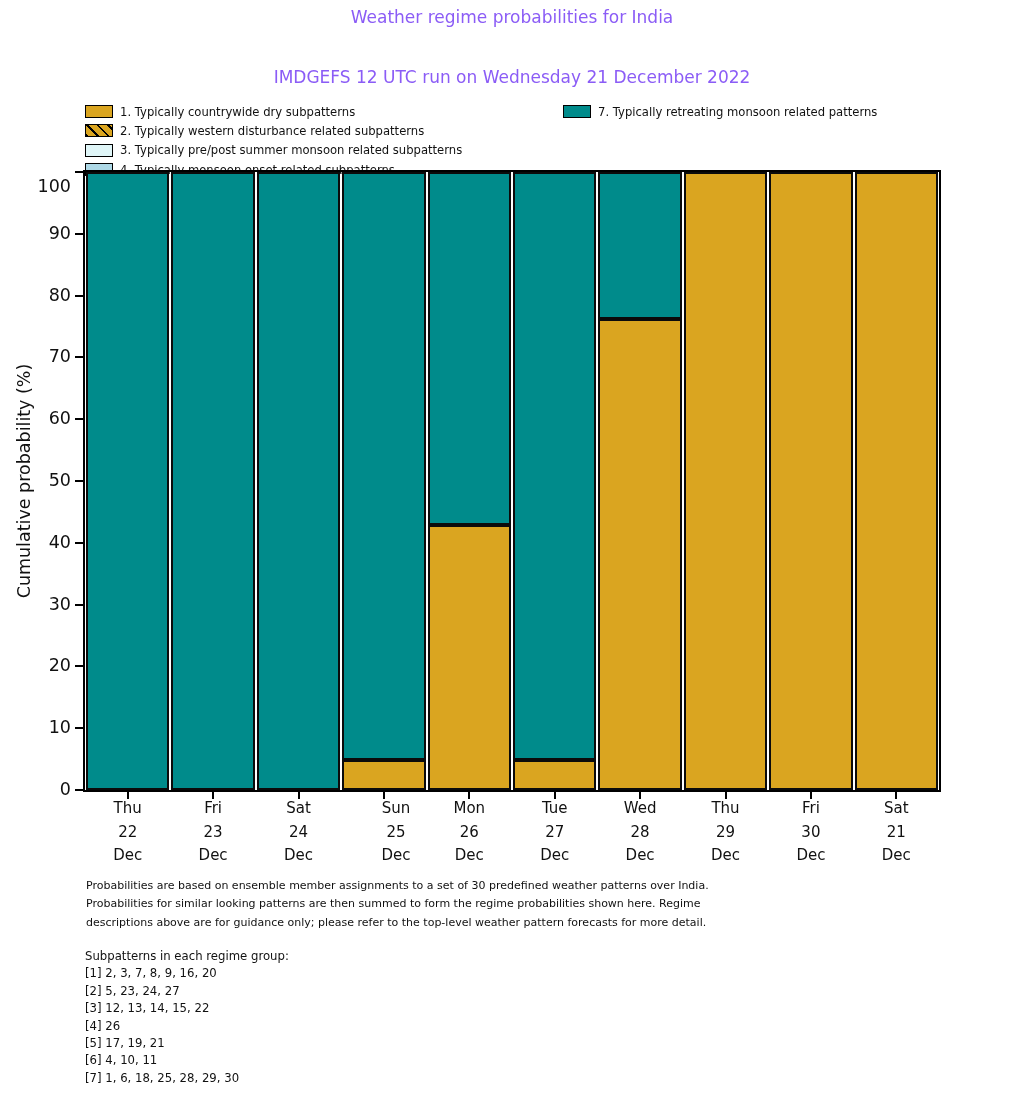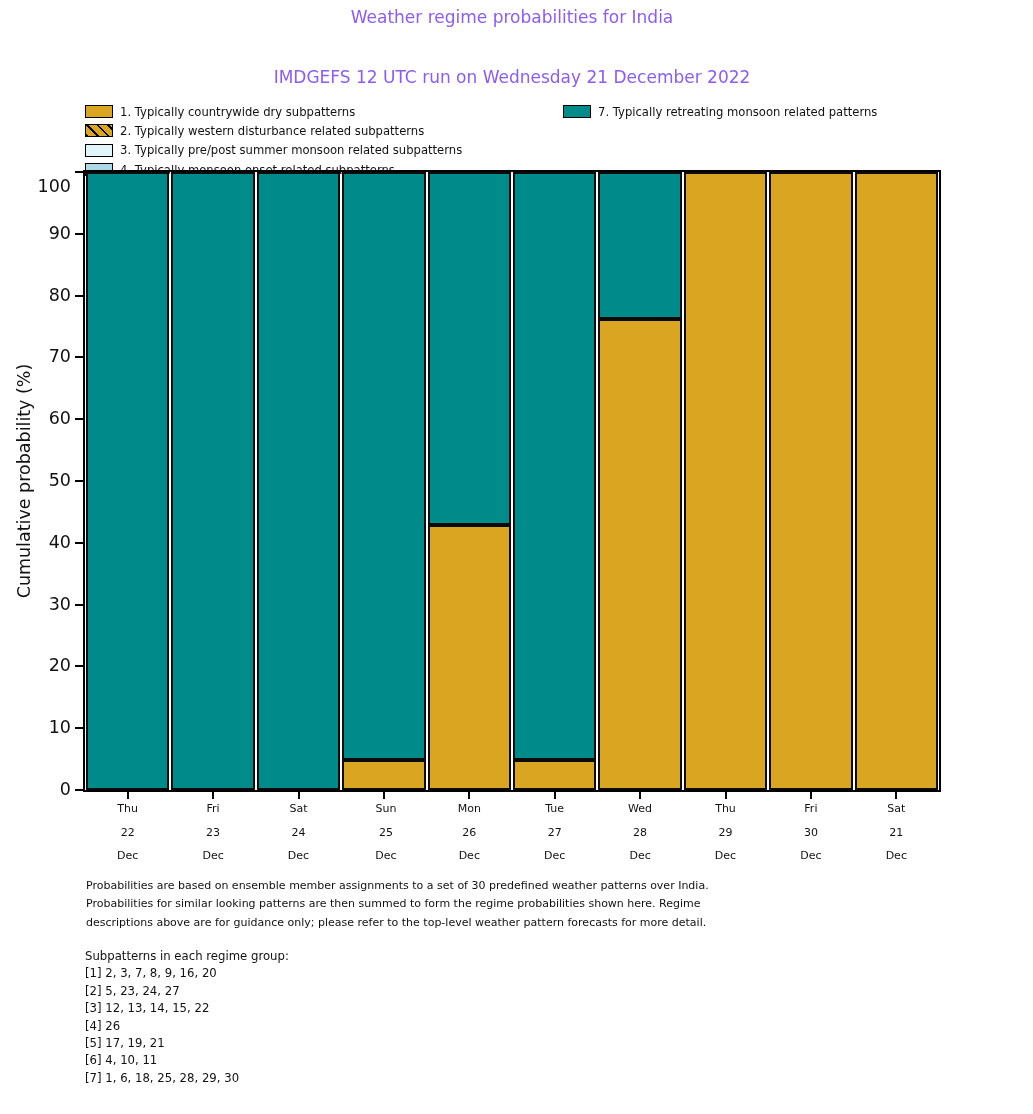--- a/index.html
+++ b/index.html
@@ -23,21 +23,21 @@
   .plot-frame { position:absolute; left:83px; top:170px; width:858px; height:622px;
     border:2px solid #000; box-sizing:border-box; }
   .plot-area { position:absolute; left:85px; top:172px; width:854px; height:618px; }
   .bar-seg { position:absolute; border:2px solid #0b0b0b; box-sizing:border-box; }
 
   .y-tick { position:absolute; width:8px; height:2px; background:#000; left:75px; }
   .y-tick-label { position:absolute; left:12px; width:59px; text-align:right;
     font-size:17.5px; color:#111; }
   .x-tick { position:absolute; width:2px; height:7px; background:#000; top:792px; }
   .x-label { position:absolute; width:90px; top:797px; text-align:center;
-    font-size:11px; line-height:23.5px; color:#111; }
+    font-size:15px; line-height:23.5px; color:#111; }
 
   .y-axis-title { position:absolute; left:-116px; top:471px; width:280px; text-align:center;
     font-size:17.5px; color:#111;
     transform:rotate(-90deg); transform-origin:center center; }
 
   .footer-note { position:absolute; left:86px; top:877px; width:870px;
     font-size:11px; line-height:18.4px; color:#111; }
   .subpatterns { position:absolute; left:85px; top:948px; width:500px;
     font-size:11.7px; line-height:17.4px; color:#111; }
 </style>
@@ -145,21 +145,21 @@
       <div>23</div>
       <div>Dec</div>
     </div>
     <div class="x-tick" style="left: 297.5px;"></div>
     <div class="x-label" style="left: 253.5px;">
       <div>Sat</div>
       <div>24</div>
       <div>Dec</div>
     </div>
     <div class="x-tick" style="left: 382.9px;"></div>
-    <div class="x-label" style="left: 341px;">
+    <div class="x-label" style="left: 351px;">
       <div>Sun</div>
       <div>25</div>
       <div>Dec</div>
     </div>
     <div class="x-tick" style="left: 468.3px;"></div>
     <div class="x-label" style="left: 424.3px;">
       <div>Mon</div>
       <div>26</div>
       <div>Dec</div>
     </div>

